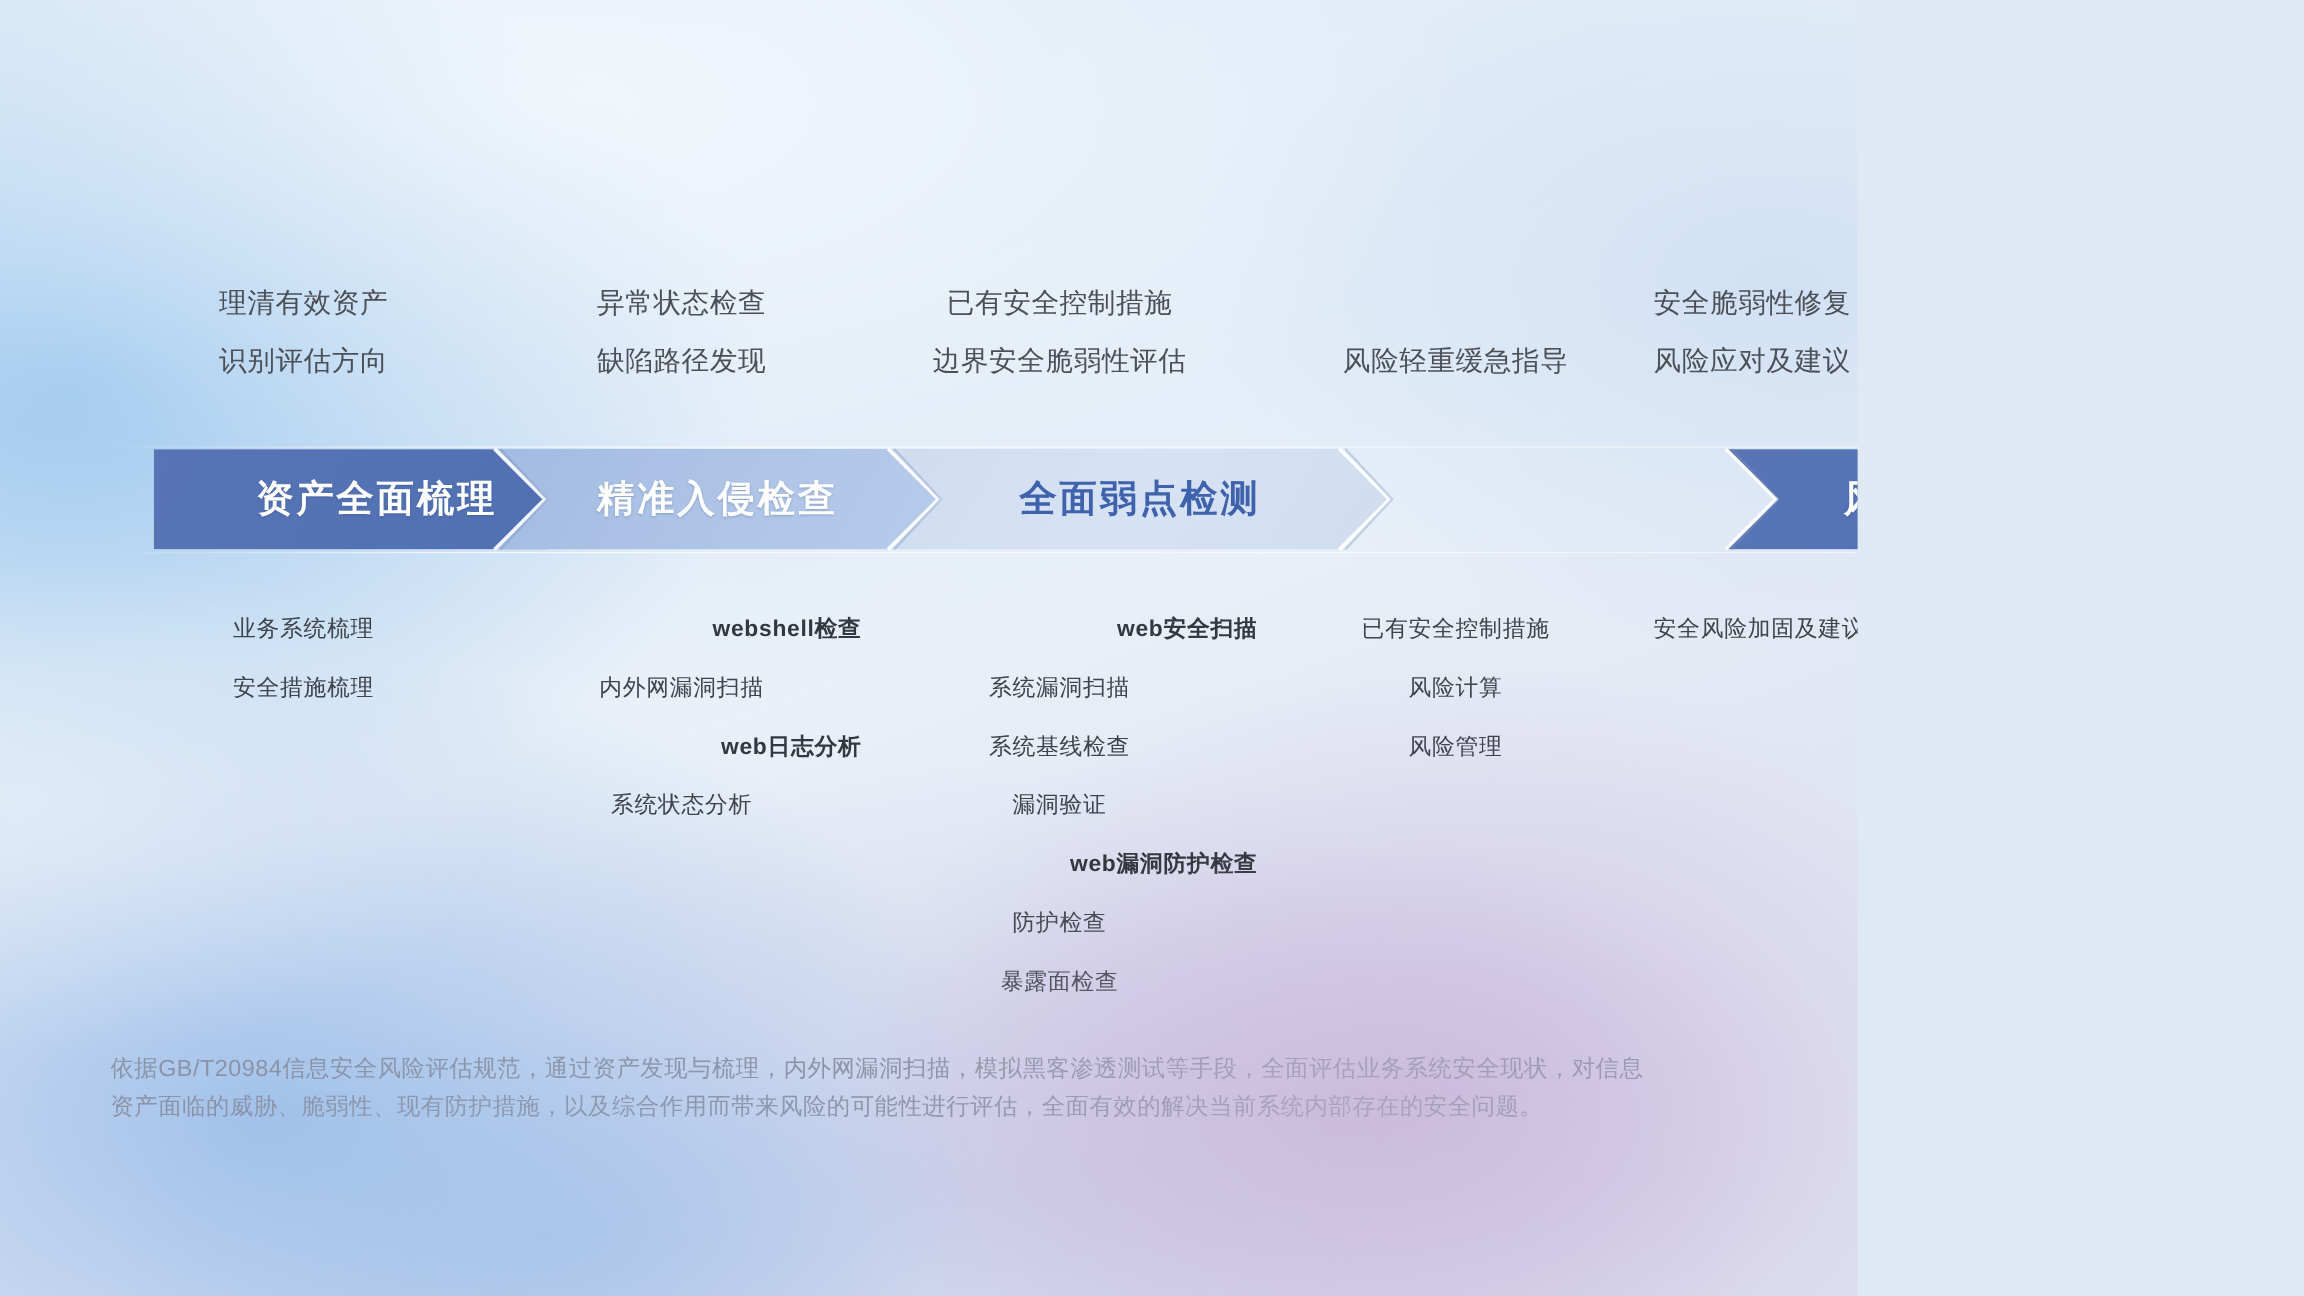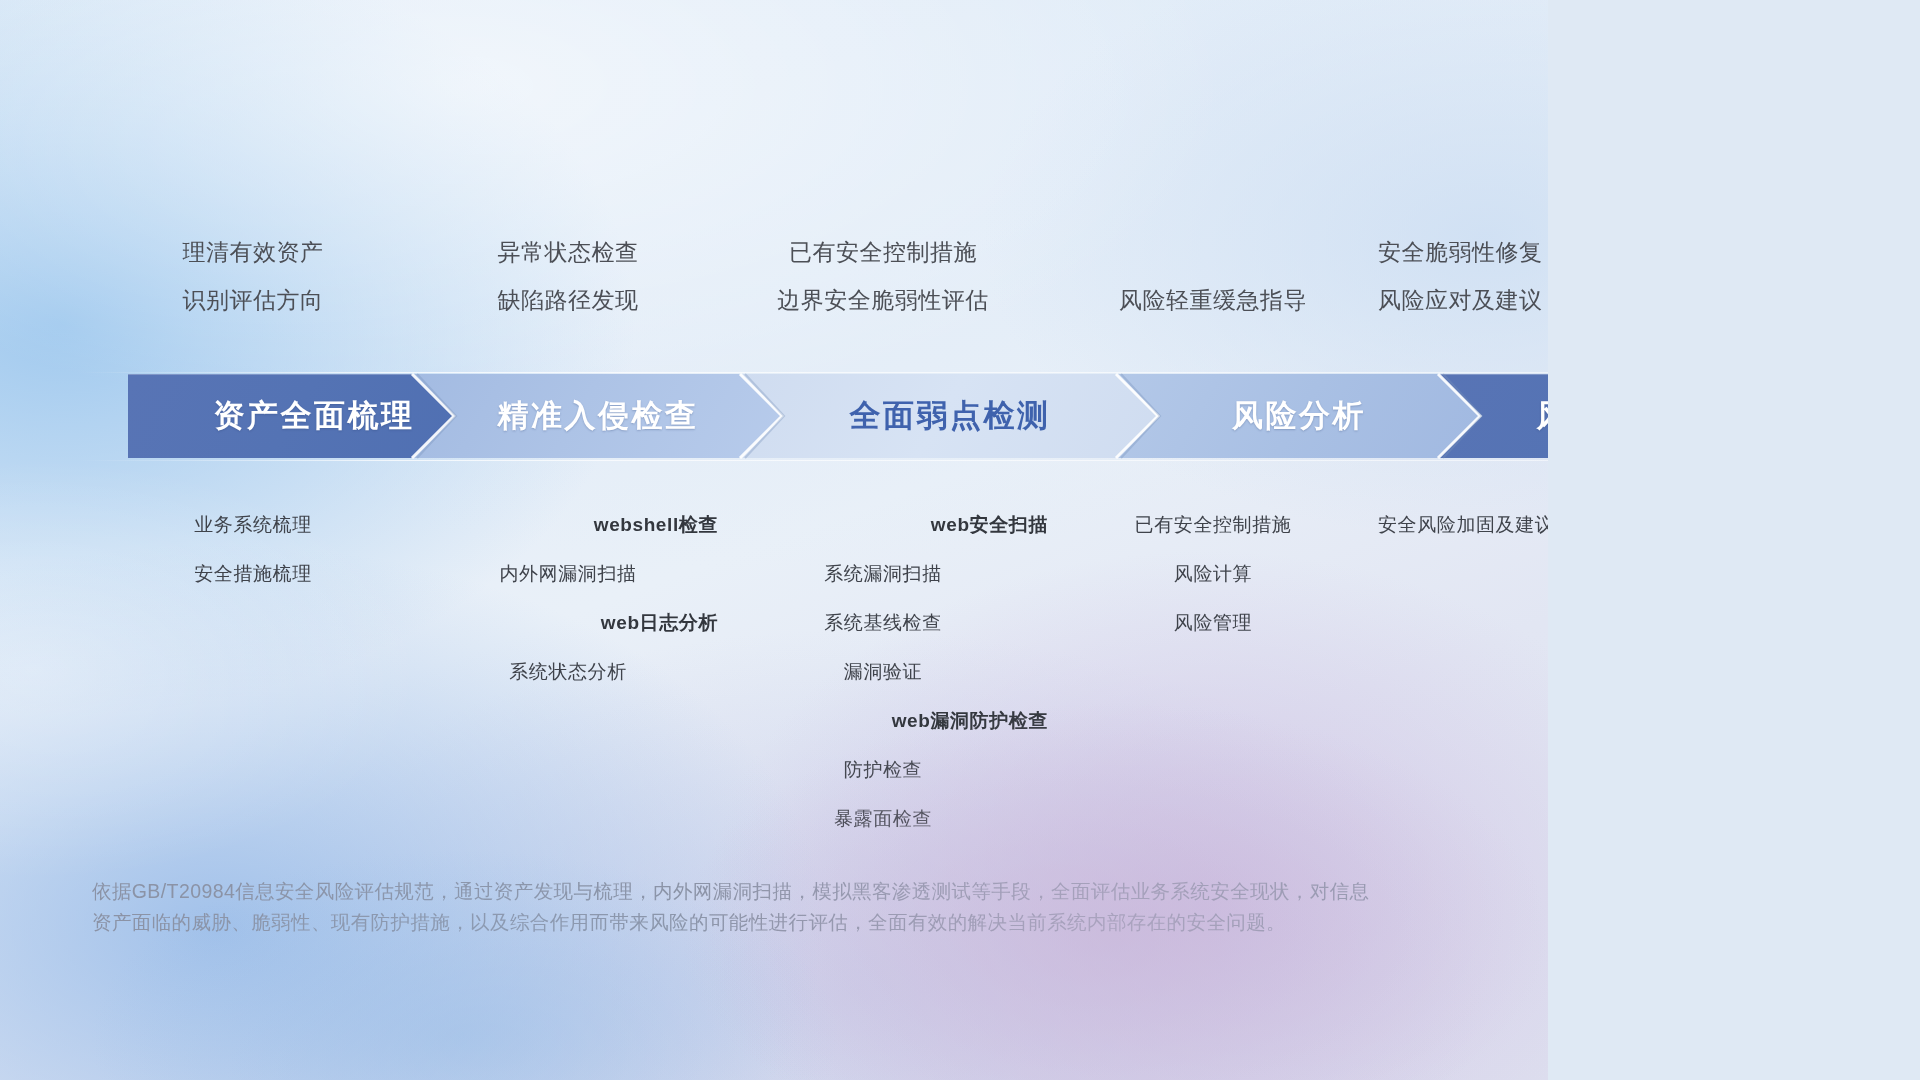--- a/index.html
+++ b/index.html
@@ -225,24 +225,20 @@
     <div class="chev" style="left:328px; width:372px;">
       <div class="shape sh-mid fill-mid"></div>
       <span class="cap txt-white">精准入侵检查</span>
     </div>
 
     <div class="chev" style="left:656px; width:420px;">
       <div class="shape sh-mid fill-light"></div>
       <span class="cap txt-blue">全面弱点检测</span>
     </div>
 
-    <div class="chev" style="left:1032px; width:366px;">
-      <div class="shape sh-mid fill-mid2"></div>
-      <span class="cap txt-white">风险分析</span>
-    </div>
 
     <div class="chev" style="left:1354px; width:398px;">
       <div class="shape sh-last fill-dark"></div>
       <span class="cap txt-white">风险评估报告</span>
     </div>
 
     <div class="sep" style="left:326px;">
       <svg width="48" height="86" viewBox="0 0 48 86">
         <polyline points="2,1 44,43 2,85" fill="none" stroke="rgba(255,255,255,0.92)" stroke-width="3"></polyline>
         <polyline points="7,1 46,43 7,85" fill="none" stroke="rgba(120,145,185,0.35)" stroke-width="2"></polyline>

